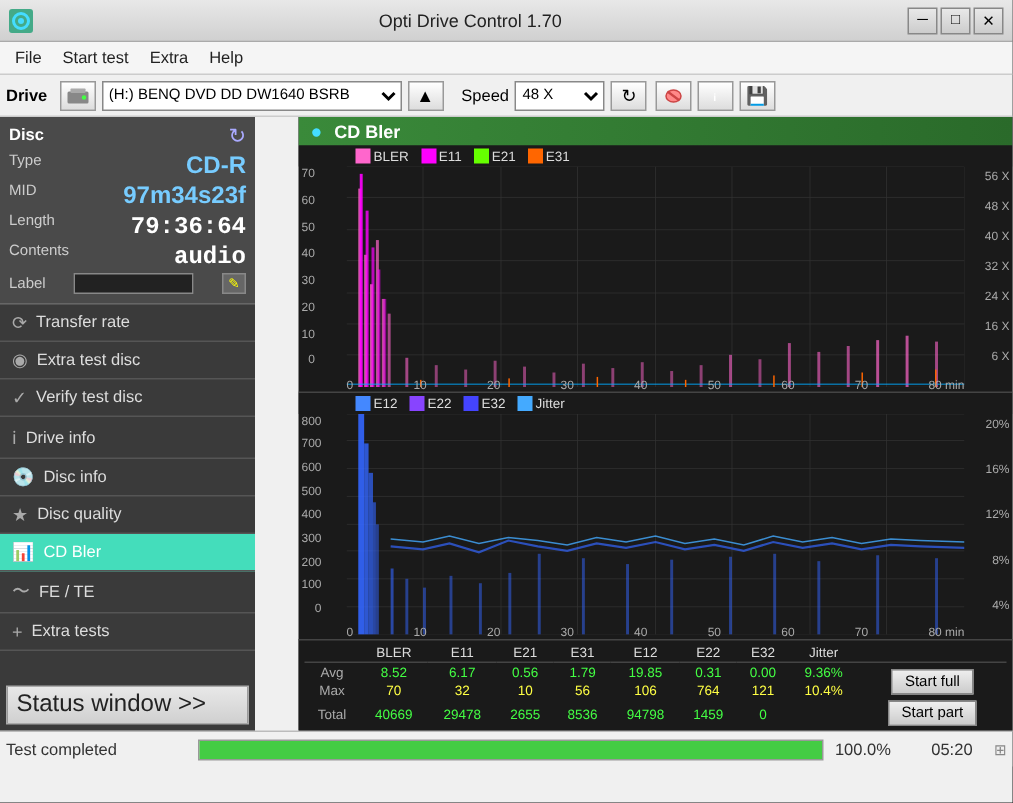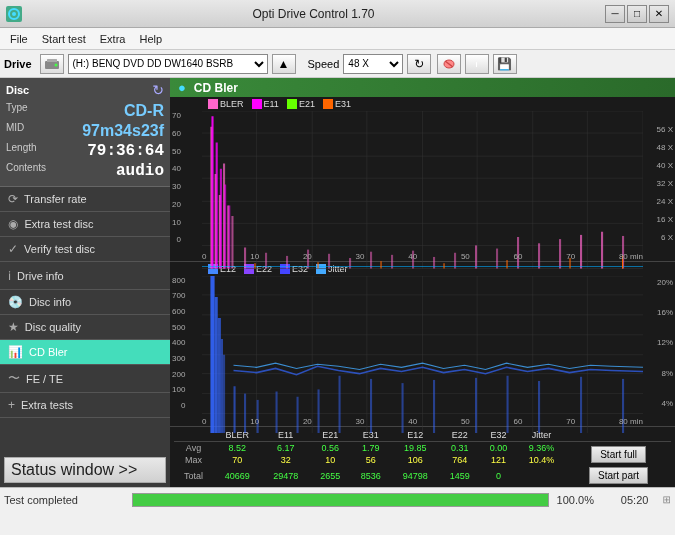--- a/index.html
+++ b/index.html
@@ -35,21 +35,21 @@
       display: flex; align-items: center;
       padding: 3px 4px; height: 28px; gap: 4px;
     }
     .drive-label { font-size: 11px; font-weight: bold; margin-right: 4px; }
     .drive-select { height: 20px; font-size: 10px; min-width: 200px; border: 1px solid #888; background: white; }
     .icon-btn { width: 24px; height: 20px; background: linear-gradient(to bottom, #fff, #ddd); border: 1px solid #999; display: flex; align-items: center; justify-content: center; cursor: pointer; font-size: 12px; }
     .speed-label { font-size: 11px; margin-left: 8px; }
     .speed-select { height: 20px; font-size: 10px; width: 60px; border: 1px solid #888; background: white; }
 
     
-    #main { display: flex; height: calc(535px - 78px - 24px - 24px); }
+    #main { display: flex; height: calc(535px - 78px - 24px - 24px); gap: 29px; }
 
     
     #sidebar {
       width: 170px; background: #3a3a3a; flex-shrink: 0;
       display: flex; flex-direction: column;
     }
 
     
     #disc-panel {
       background: #4a4a4a; padding: 4px 6px;
@@ -219,20 +219,25 @@
         <span class="disc-key">MID</span>
         <span class="disc-val">97m34s23f</span>
       </div>
       <div class="disc-row">
         <span class="disc-key">Length</span>
         <span class="disc-val white">79:36:64</span>
       </div>
       <div class="disc-row">
         <span class="disc-key">Contents</span>
         <span class="disc-val white">audio</span>
+      </div>
+      <div class="disc-row label-row" style="align-items:center;">
+        <span class="disc-key">Label</span>
+        <input class="label-input" type="text" value="" style="">
+        <span class="label-btn">✎</span>
       </div>
     </div>
 
     <div id="nav-items">
       <div class="nav-item">
         <span class="nav-icon">⟳</span>
         <span>Transfer rate</span>
       </div>
       <div class="nav-item">
         <span class="nav-icon">◉</span>
@@ -367,21 +372,21 @@
         <polyline points="0,148 420,148" stroke="#00aaff" stroke-width="1" fill="none" opacity="0.6"></polyline>
 
         <rect x="50" y="145" width="1" height="5" fill="#ff6600"></rect>
         <rect x="110" y="144" width="1" height="6" fill="#ff6600"></rect>
         <rect x="170" y="143" width="1" height="7" fill="#ff6600"></rect>
         <rect x="230" y="145" width="1" height="5" fill="#ff6600"></rect>
         <rect x="290" y="142" width="1" height="8" fill="#ff6600"></rect>
         <rect x="350" y="140" width="1" height="10" fill="#ff6600"></rect>
         <rect x="400" y="138" width="1" height="12" fill="#ff6600"></rect>
       </svg>
-      <div class="y-axis" style="right:2px; top:12px; bottom:16px;">
+      <div class="y-axis" style="right:2px; top:0; bottom:16px;">
         <span class="y-label">56 X</span>
         <span class="y-label">48 X</span>
         <span class="y-label">40 X</span>
         <span class="y-label">32 X</span>
         <span class="y-label">24 X</span>
         <span class="y-label">16 X</span>
         <span class="y-label">6 X</span>
       </div>
 
       <div style="position:absolute; bottom:0; left:32px; right:32px; display:flex; justify-content:space-between;">

